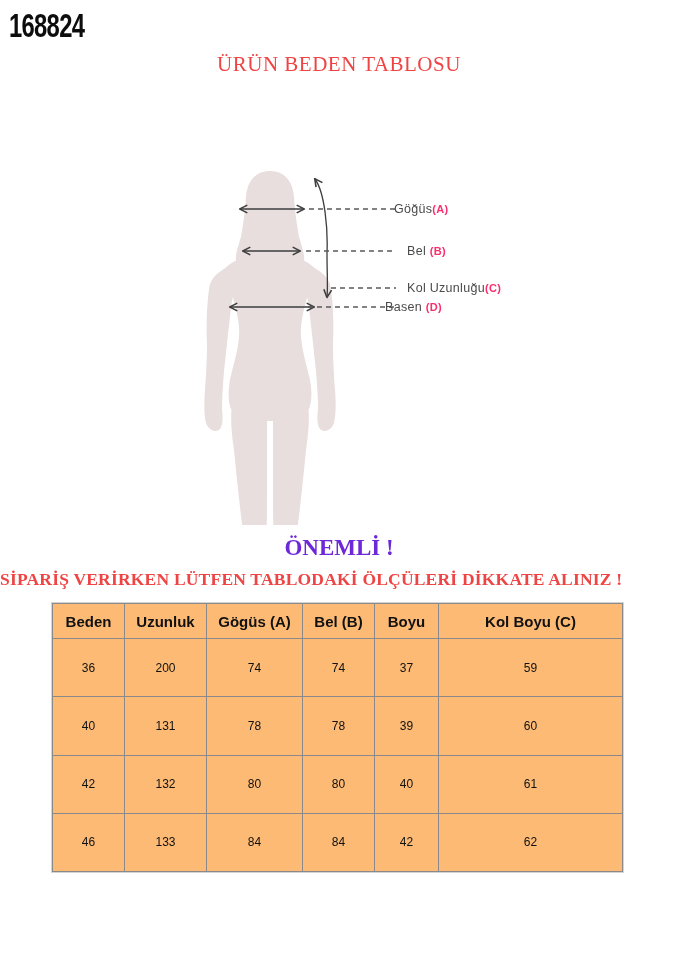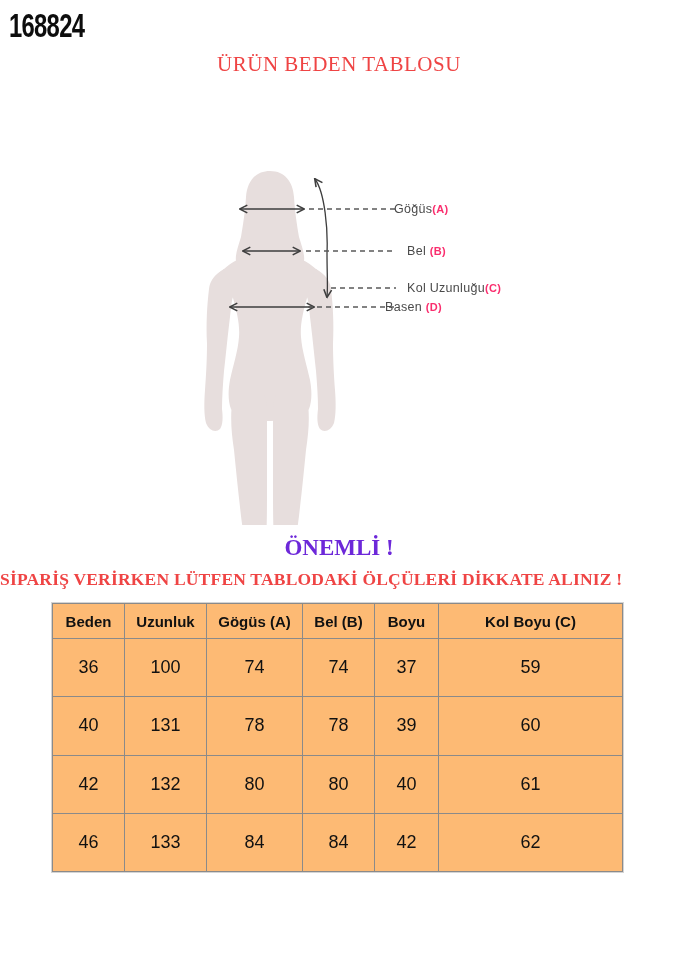--- a/index.html
+++ b/index.html
@@ -44,21 +44,21 @@
     position:absolute; left:52px; top:603px; width:570px; height:269px;
     border-collapse:collapse; table-layout:fixed;
     border:1px solid #8a8a8a; box-shadow:0 0 0 1px #d4d4d4;
     background:#fdba74;
   }
   table.size-table th, table.size-table td {
     border:1px solid #8a8a8a; text-align:center; vertical-align:middle;
     font-family:"Liberation Sans", sans-serif; color:#111111;
   }
   table.size-table th { font-weight:700; font-size:15px; height:35px; }
-  table.size-table td { font-weight:400; font-size:18px; height:39px; }
+  table.size-table td { font-weight:400; font-size:12px; height:39px; }
 </style>
 </head>
 <body>
 
 <div id="page">
 
   <div class="product-code">168824</div>
 
   <div class="page-title">ÜRÜN BEDEN TABLOSU</div>
 
@@ -157,21 +157,21 @@
         <th>Uzunluk</th>
         <th>Gögüs (A)</th>
         <th>Bel (B)</th>
         <th>Boyu</th>
         <th>Kol Boyu (C)</th>
       </tr>
     </thead>
     <tbody>
       <tr>
         <td>36</td>
-        <td>100</td>
+        <td>200</td>
         <td>74</td>
         <td>74</td>
         <td>37</td>
         <td>59</td>
       </tr>
       <tr>
         <td>40</td>
         <td>131</td>
         <td>78</td>
         <td>78</td>

